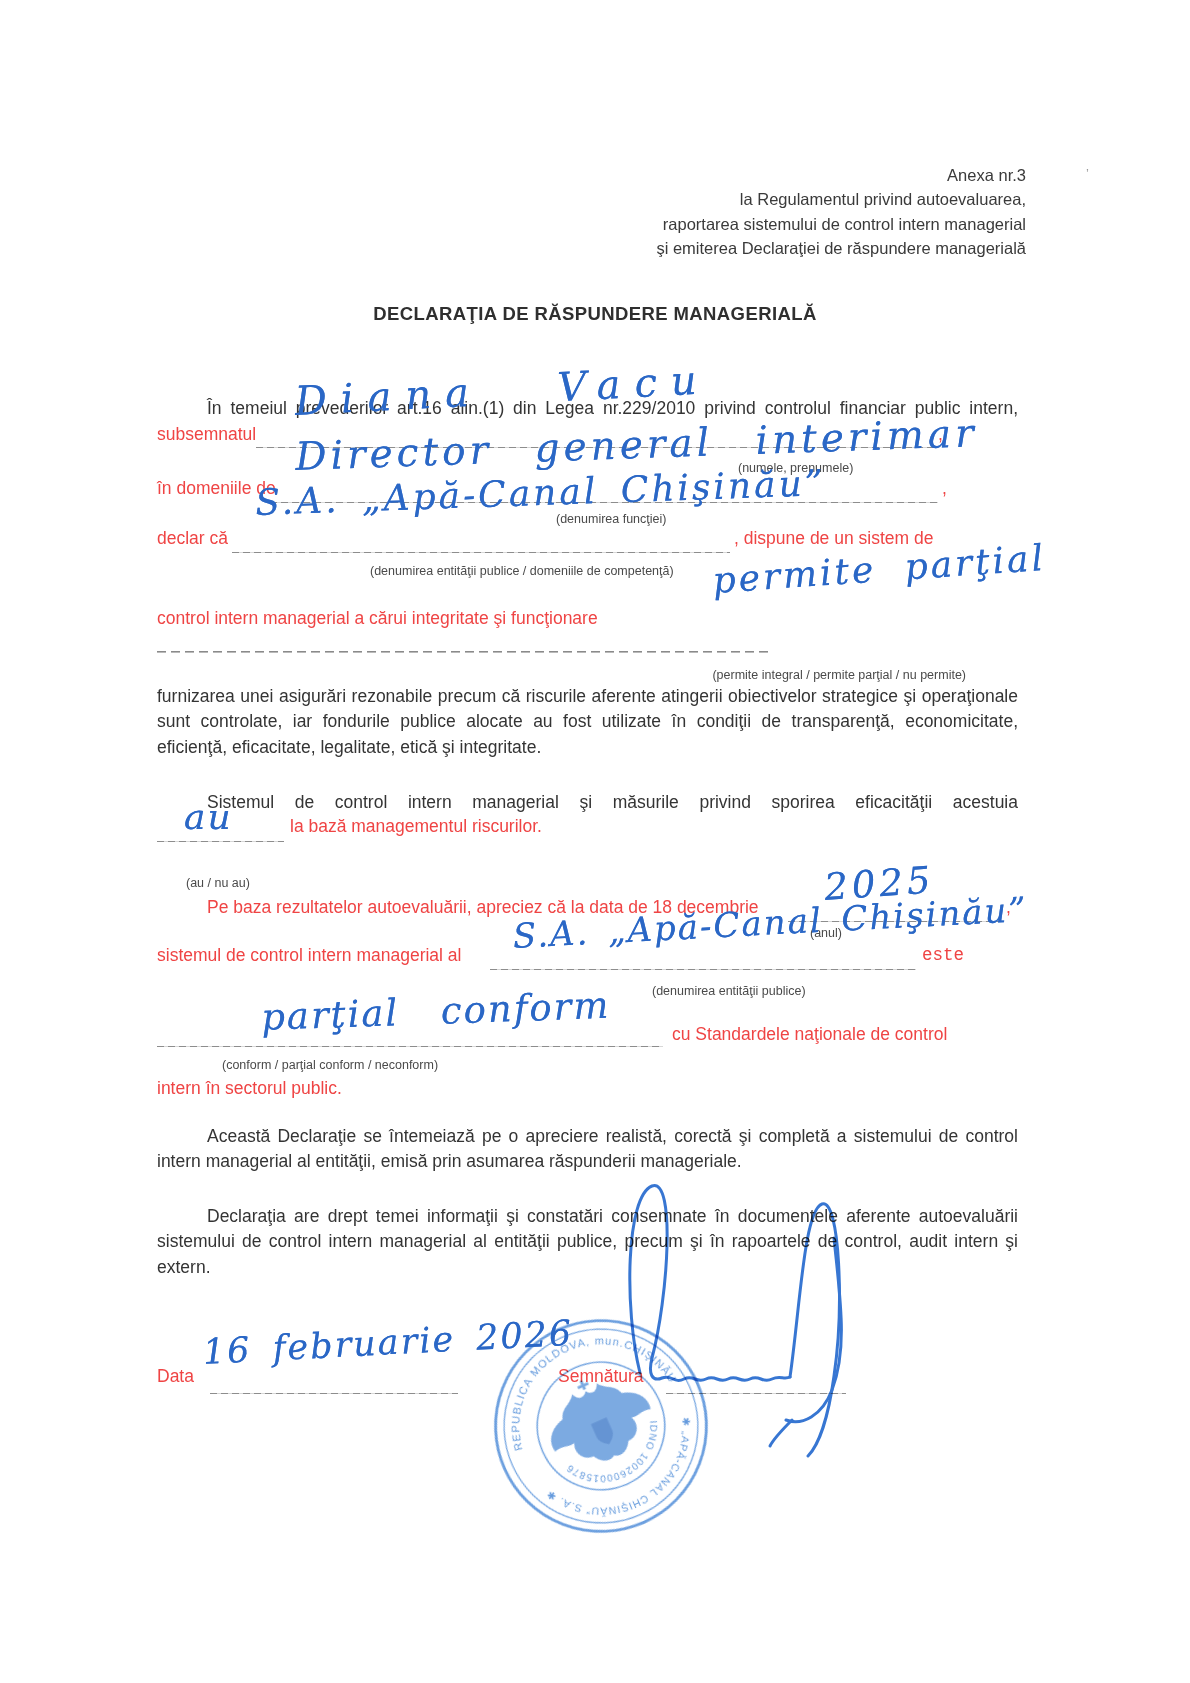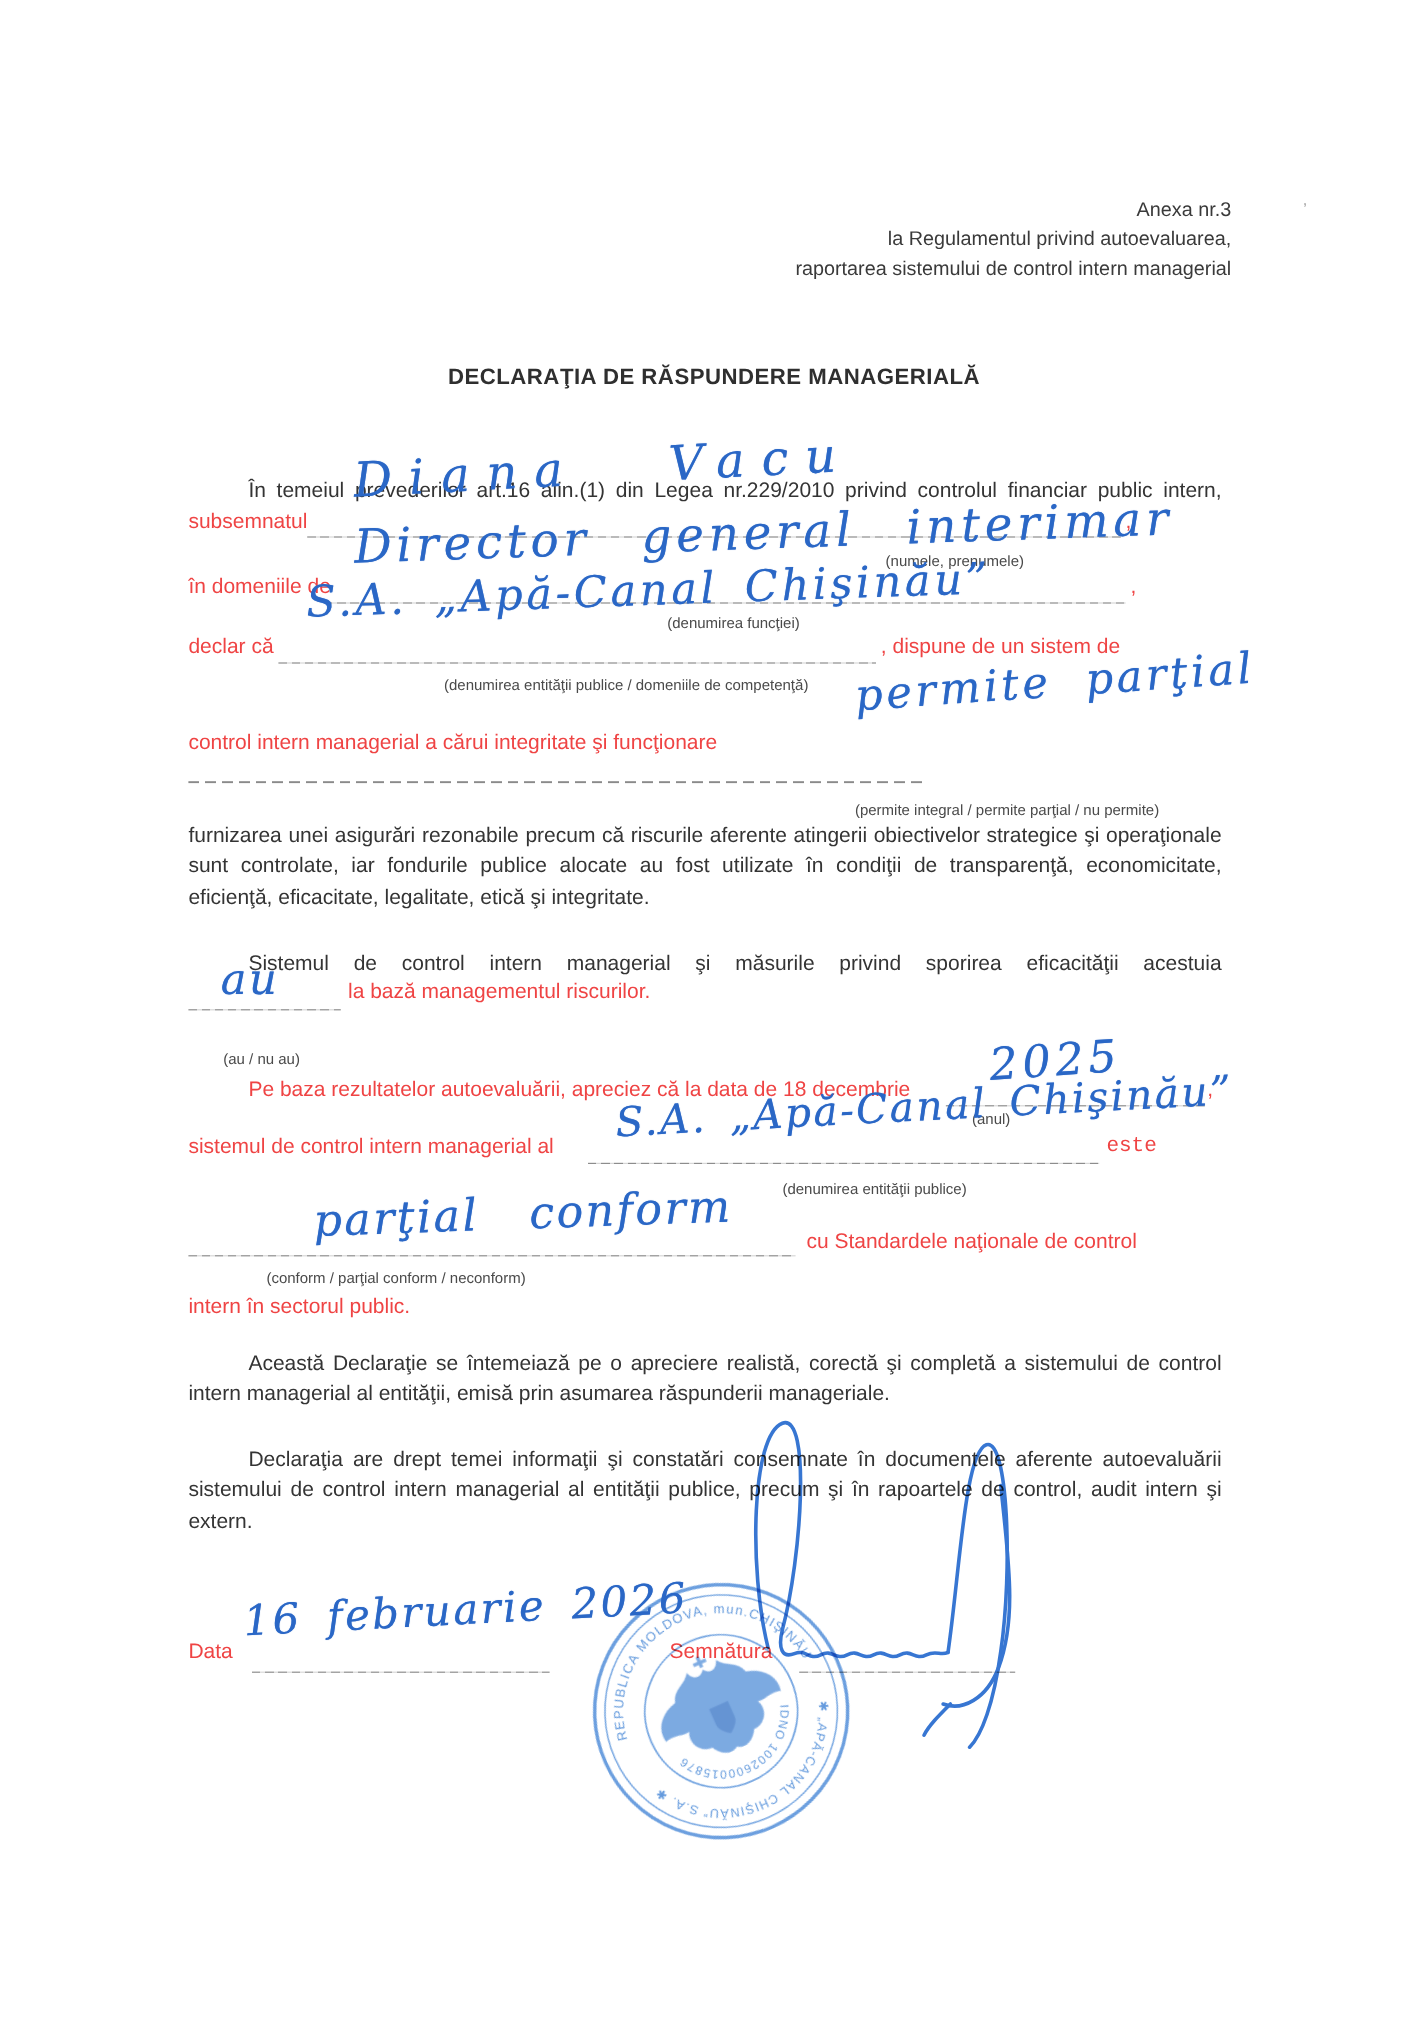--- a/index.html
+++ b/index.html
@@ -28,20 +28,21 @@
 <body>
 
 <div class="page">
 
   <span class="speck" style="left:1086px;top:166px;">’</span>
 
   <div class="header-block">
     <div>Anexa nr.3</div>
     <div>la Regulamentul privind autoevaluarea,</div>
     <div>raportarea sistemului de control intern managerial</div>
+    <div>şi emiterea Declaraţiei de răspundere managerială</div>
   </div>
 
   <div class="title">DECLARAŢIA DE RĂSPUNDERE MANAGERIALĂ</div>
 
   <div class="para one-line-just" style="left:157px;top:396px;text-indent:50px;">În temeiul prevederilor art.16 alin.(1) din Legea nr.229/2010 privind controlul financiar public intern,</div>
   <span class="t" style="left:157px;top:424px;">subsemnatul</span>
   <div class="ul" style="left:256px;top:446px;width:678px;"></div>
   <span class="t" style="left:938px;top:424px;">,</span>
   <span class="hw" style="left:296px;top:378px;font-size:40px;letter-spacing:14px;word-spacing:48px;transform:rotate(-3deg);">Diana Vacu</span>
   <span class="cap" style="left:738px;top:461px;">(numele, prenumele)</span>

